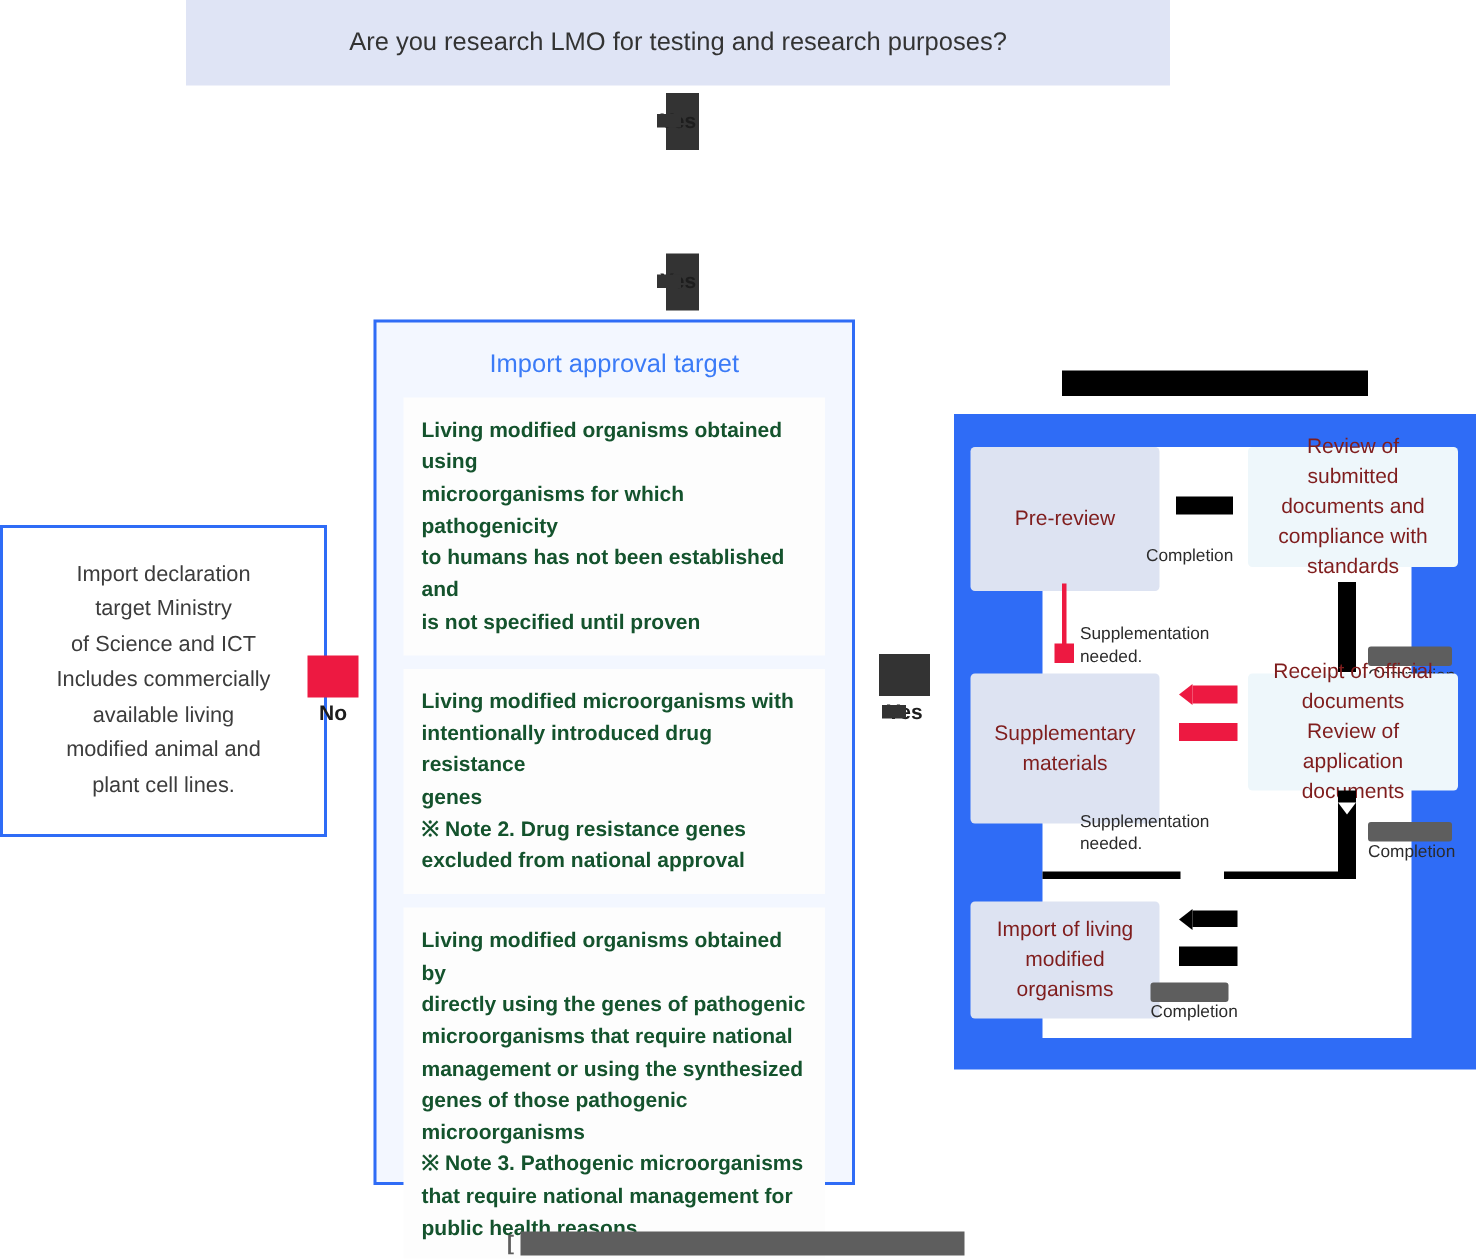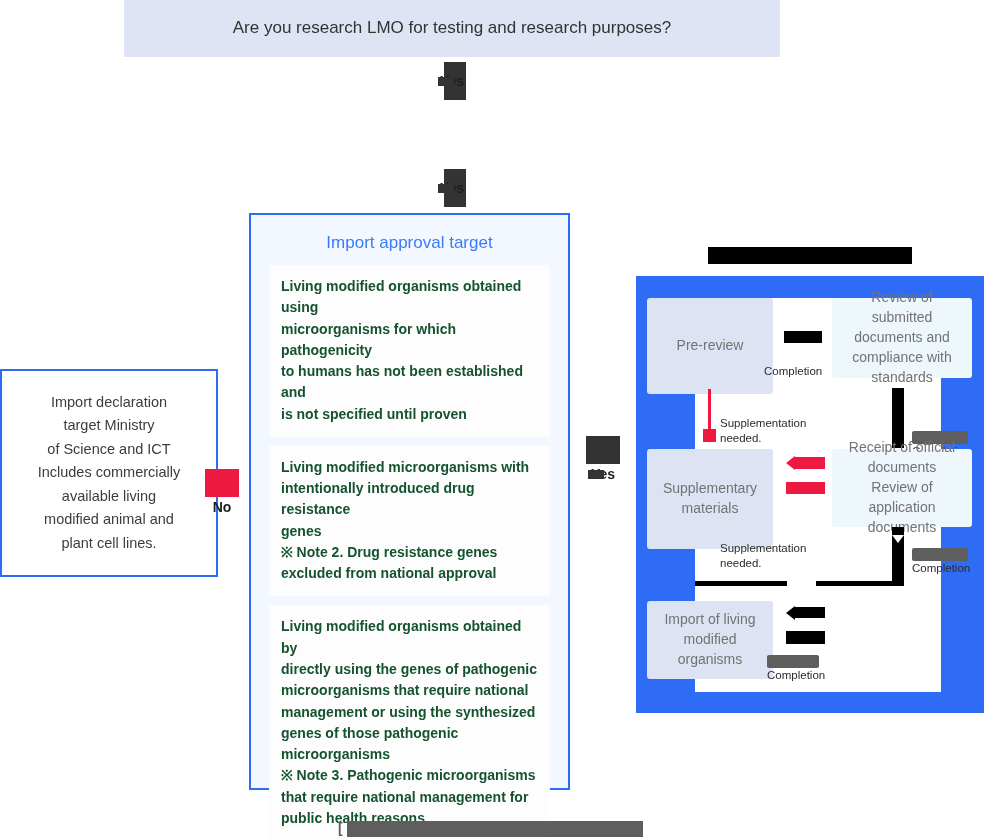--- a/index.html
+++ b/index.html
@@ -127,21 +127,21 @@
     position: absolute;
     background: #ffffff;
   }
   .proc-box {
     display: flex;
     align-items: center;
     justify-content: center;
     text-align: center;
     font-size: 14px;
     line-height: 1.42;
-    color: #737373;
+    color: #7f1d1d;
     white-space: pre-line;
     border-radius: 3px;
     padding: 4px 8px;
   }
   .proc-box.left  { background: #dde3f2; }
   .proc-box.right { background: #eef7fb; }
 
   
   .arrow-bar { position: absolute; }
   .arrow-bar.black { background: #000000; }
@@ -221,31 +221,31 @@
   <div class="abs connector" style="left:410px; top:169px; width:90px;">
     <div class="redact-block"></div>
   </div>
   <div class="abs" style="left:440px; top:179px;">
     <span class="connector-label">
       <span class="strike"></span>
       <span>Yes</span>
     </span>
   </div>
 
-  <div class="abs declaration-box" style="left:0px; top:350px; width:218px; height:208px;margin-top:19px;">
+  <div class="abs declaration-box" style="left:0px; top:350px; width:218px; height:208px;">
     <span>Import declaration
 target Ministry
 of Science and ICT
 Includes commercially
 available living
 modified animal and
 plant cell lines.</span>
   </div>
 
-  <div class="abs" style="left:205px; top:437px;margin-top:32px;">
+  <div class="abs" style="left:205px; top:437px;">
     <div class="redact-block red"></div>
     <div class="connector-label" style="text-align:center;">
       <span>No</span>
     </div>
   </div>
 
   <div class="abs approval-panel" style="left:249px; top:213px; width:321px; height:577px;">
     <div class="approval-title">Import approval target</div>
     <div class="approval-item">Living modified organisms obtained using
 microorganisms for which pathogenicity

